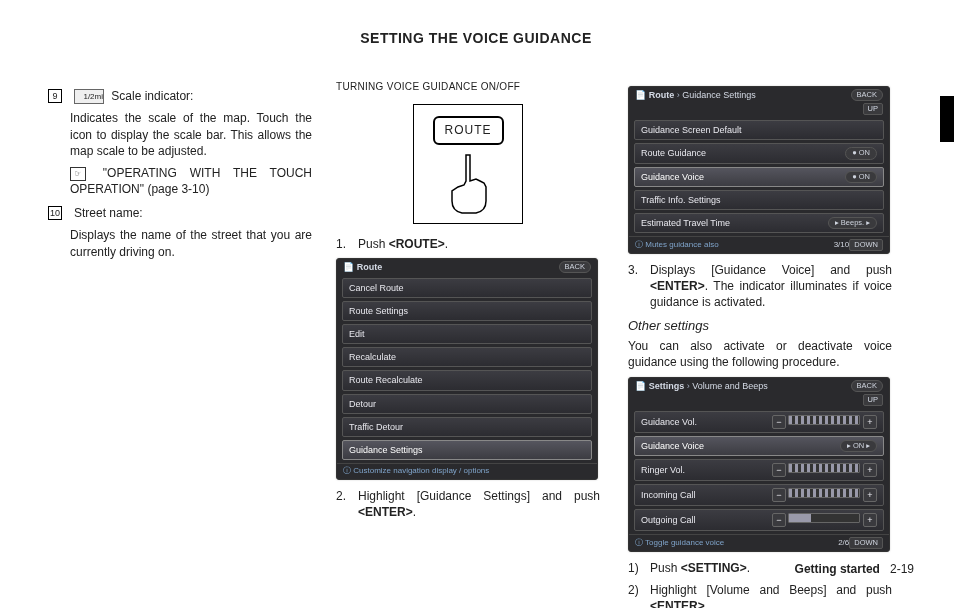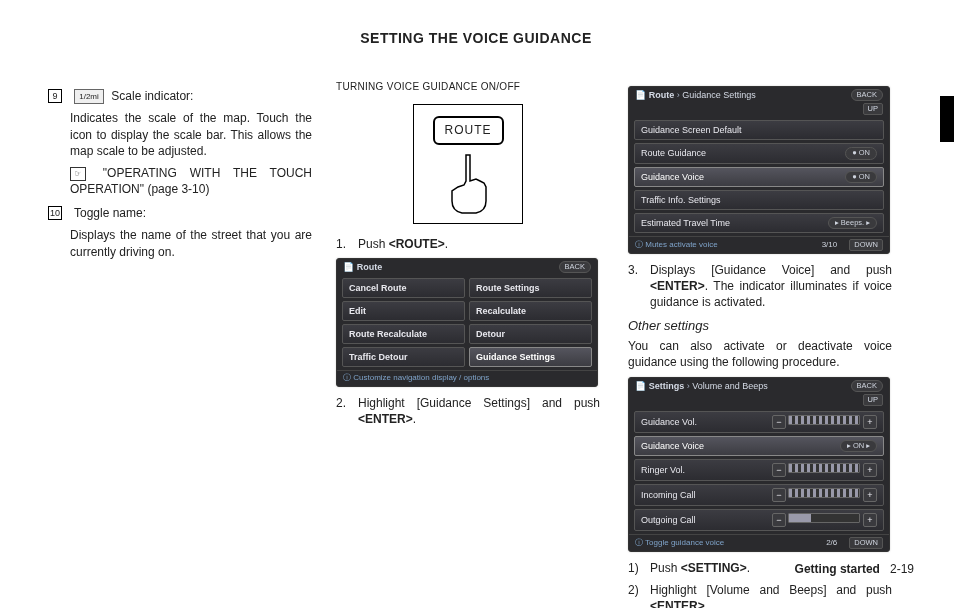--- a/index.html
+++ b/index.html
@@ -68,21 +68,21 @@
     font-size: 9px;
     margin-right: 4px;
     vertical-align: 1px;
   }
   .scale-icon {
     display: inline-block;
     border: 1px solid #666;
     width: 28px;
     height: 13px;
     font-size: 8px;
-    text-align: center;
+    text-align: right;
     line-height: 13px;
     vertical-align: middle;
     background: #efefef;
     margin-right: 4px;
   }
   .indent { margin-left: 22px; }
   .hand-finger {
     border: 1px solid #000;
     width: 110px;
     height: 120px;
@@ -133,24 +133,23 @@
   .pill {
     border: 1px solid #555;
     border-radius: 8px;
     padding: 0 6px;
     font-size: 7.5px;
     background: #3a3a3d;
     color: #cfd4de;
   }
   .screen .grid2 {
     display: grid;
-    grid-template-columns: 1fr 1fr;
+    grid-template-columns: 1fr;
     gap: 3px 4px;
     padding: 3px 5px;
-    font-weight: bold;
   }
   .screen .listv {
     display: flex;
     flex-direction: column;
     gap: 3px;
     padding: 3px 5px;
   }
   .cellbtn {
     background: linear-gradient(#3c3c42, #2c2c31);
     border: 1px solid #555;
@@ -189,21 +188,21 @@
   }
   .foot {
     display: flex;
     justify-content: space-between;
     align-items: center;
     padding: 2px 6px;
     font-size: 8px;
     color: #7fa3c9;
     border-top: 1px solid #444;
   }
-  .foot .right { color: #cfd4de; display:flex; gap:12px; align-items:center; }
+  .foot .right { color: #cfd4de; display:flex; gap:0; align-items:center; }
   .downbtn { border:1px solid #555; border-radius:2px; padding:0 4px; font-size:7.5px; background:#3a3a3d; }
   .li { display: flex; gap: 8px; margin-bottom: 6px; text-align: justify; }
   .li .n { flex: 0 0 14px; }
   .li .t { flex: 1; }
 
   .pagefoot {
     position: absolute;
     right: 40px;
     bottom: 32px;
     font-size: 12px;
@@ -239,21 +238,21 @@
       </span>
     </div>
     <p class="indent">Indicates the scale of the map. Touch the icon to display the scale bar. This allows the map scale to be adjusted.</p>
     <p class="indent">
       <span class="ref-icon">☞</span>
       <span>"OPERATING WITH THE TOUCH OPERATION" (page 3-10)</span>
     </p>
 
     <div class="li" style="margin-top:8px;">
       <span class="n"><span class="num-box">10</span></span>
-      <span class="t">Toggle name:</span>
+      <span class="t">Street name:</span>
     </div>
     <p class="indent">Displays the name of the street that you are currently driving on.</p>
   </div>
 
   <div class="col col2">
     <div class="subhead">TURNING VOICE GUIDANCE ON/OFF</div>
 
     <div class="hand-finger">
       <div class="route-btn">ROUTE</div>
       <svg class="handsvg" viewBox="0 0 48 62">
@@ -319,21 +318,21 @@
         <div class="cellbtn rowflex">
             <span>Traffic Info. Settings</span>
             <span></span>
           </div>
         <div class="cellbtn rowflex">
             <span>Estimated Travel Time</span>
             <span class="pill">▸ <span>Beeps.</span> ▸</span>
           </div>
       </div>
       <div class="foot">
-        <span>ⓘ <span>Mutes activate voice</span></span>
+        <span>ⓘ <span>Mutes guidance also</span></span>
         <span class="right">
             <span>3/10</span> 
             <span class="downbtn">DOWN</span>
           </span>
       </div>
     </div>
 
     <div class="li">
       <span class="n">3.</span>
       <span class="t"><span>Displays [Guidance Voice] and push </span><b>&lt;ENTER&gt;</b><span>. The indicator illuminates if voice guidance is activated.</span></span>

